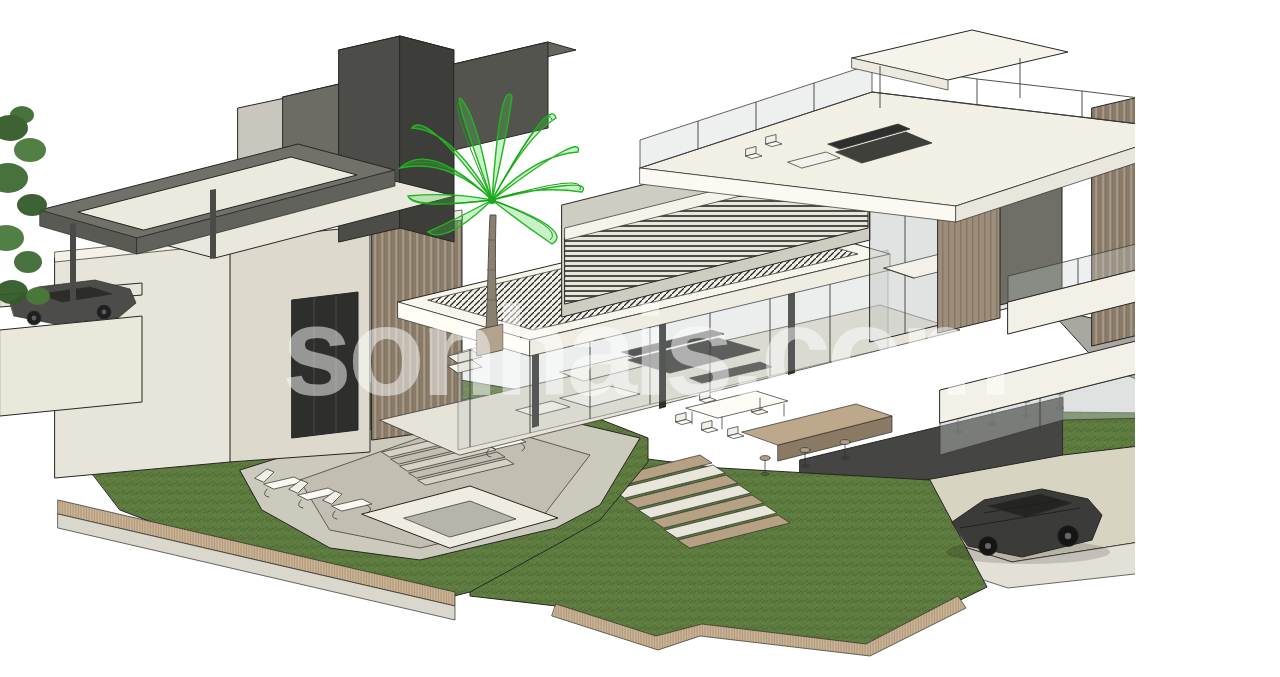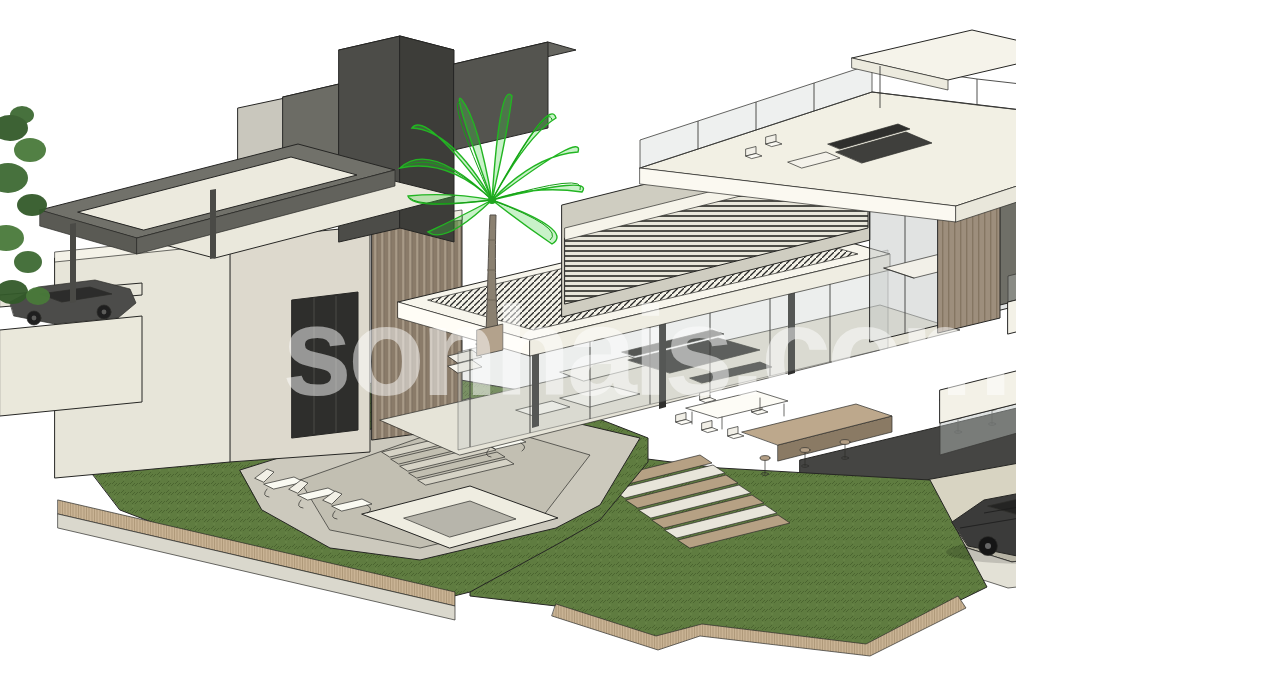--- a/index.html
+++ b/index.html
@@ -1,16 +1,16 @@
 <!DOCTYPE html>
 <html style="--background: #ffffff; --linework: #262624; --wall_cream: #e7e5d9; --wall_light: #f4f2e8; --wall_gray: #c9c7bd; --dark_volume: #4c4c48; --glass_tint: #c3c8c6; --grass: #5f7c40; --grass_shadow: #4b6530; --palm_green: #2dc42d; --soil: #c9b394; --deck_concrete: #ccc9bd; --driveway: #d8d4c2; --basement: #454543; --wood_slats: #a89a87; --wood_counter: #bda88c; --car_body: #3b3b3a;"><head>
 <meta charset="utf-8">
 <style>
   html,body { margin:0; padding:0; background:#ffffff; }
-  .stage { position:relative; width:1016px; height:677px; background:#ffffff; overflow:hidden; }
+  .stage { position:relative; width:1135px; height:677px; background:#ffffff; overflow:hidden; }
   svg { display:block; }
   .ln  { stroke:#262624; stroke-width:1;  stroke-linejoin:round; stroke-linecap:round; }
   .ln2 { stroke:#2c2c2a; stroke-width:.7; stroke-linejoin:round; stroke-linecap:round; }
   .ln3 { stroke:#3c3c3a; stroke-width:.9; }
   .wm  { font-family:"Liberation Sans", sans-serif; font-weight:700; font-size:126px; letter-spacing:-4px; }
 </style>
 </head>
 <body>
 
 <div class="stage">

